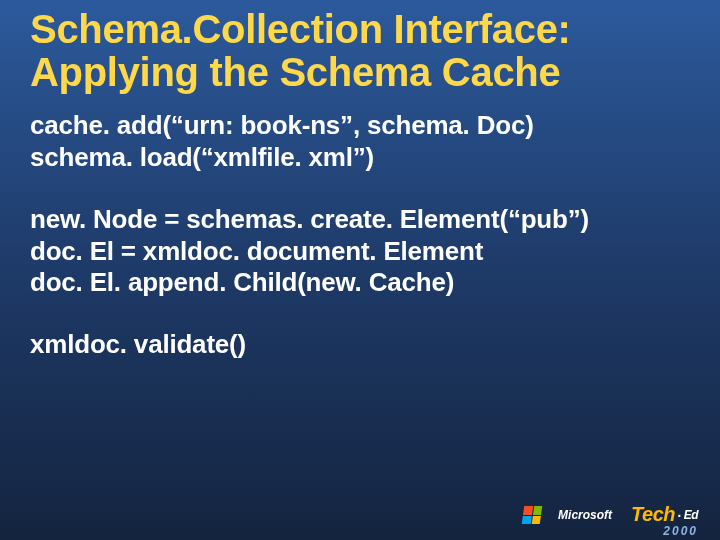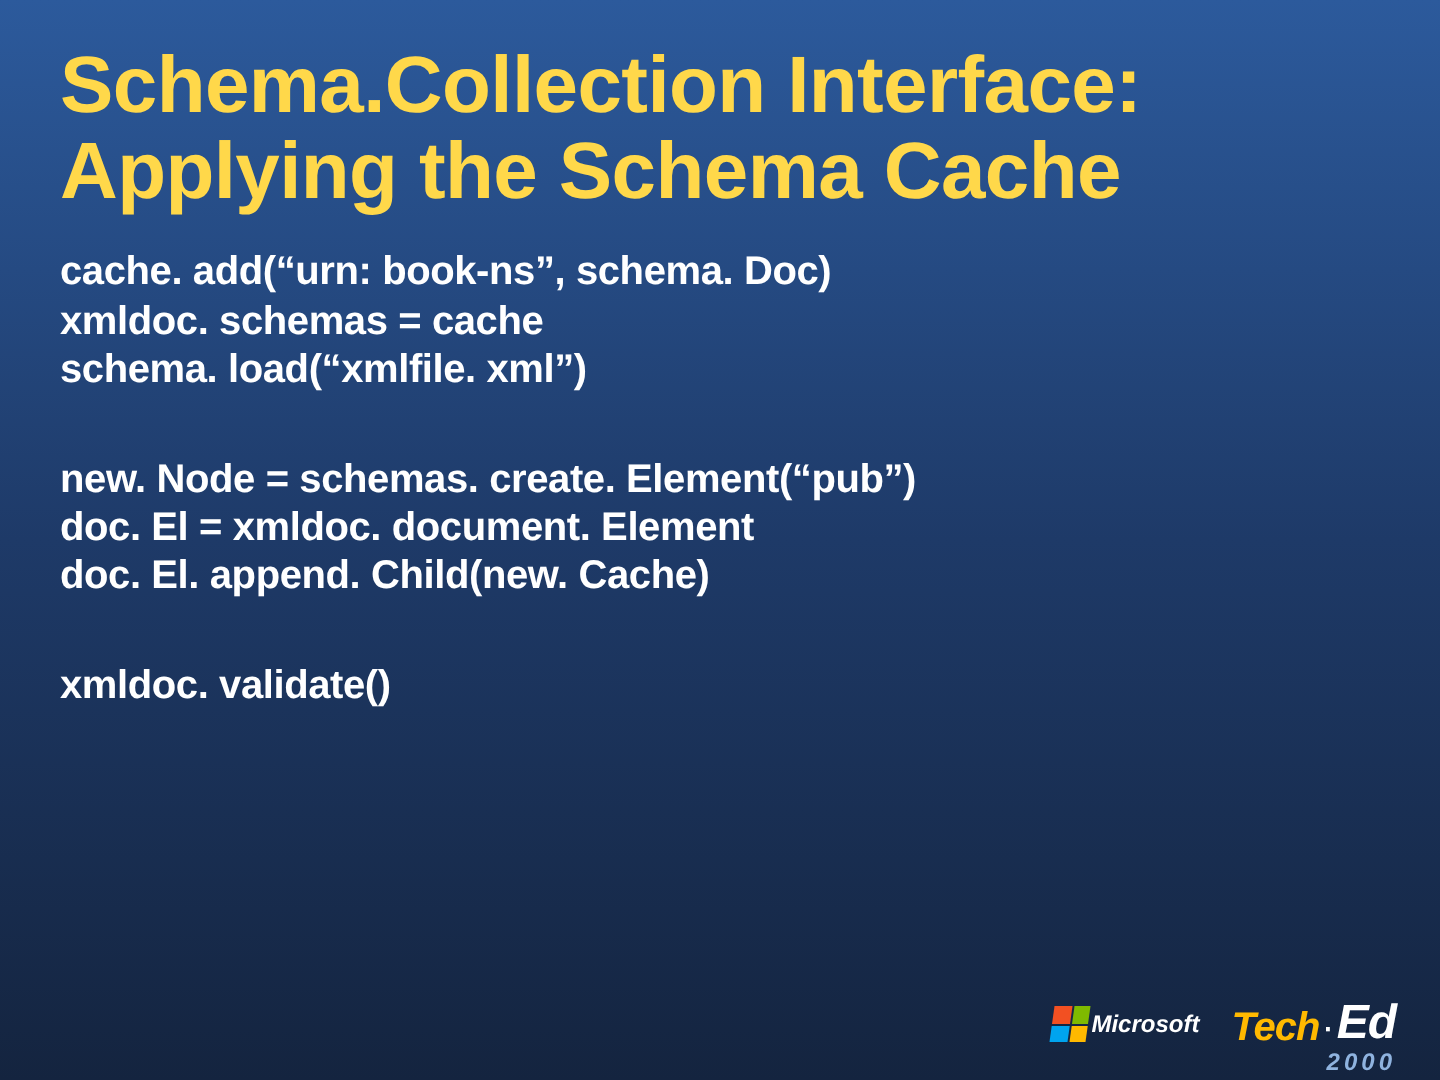--- a/index.html
+++ b/index.html
@@ -15,43 +15,43 @@
     background: linear-gradient(to bottom, #2c5a9c 0%, #1e3a68 50%, #14243f 100%);
     font-family: Arial, Helvetica, sans-serif;
     position: relative;
     box-sizing: border-box;
   }
   .title {
     color: #ffd84a;
     font-weight: bold;
     font-size: 40px;
     line-height: 1.08;
-    padding: 22px 20px 8px 30px;
+    padding: 8px 20px 8px 30px;
     letter-spacing: -0.3px;
   }
   .body {
     padding: 8px 30px 0 30px;
   }
   .code-line {
     color: #ffffff;
     font-weight: bold;
-    font-size: 20px;
+    font-size: 26px;
     line-height: 1.22;
     letter-spacing: -0.2px;
   }
   .gap {
     height: 30px;
   }
   .logo {
     position: absolute;
     right: 22px;
     bottom: 14px;
     display: flex;
     align-items: center;
-    gap: 2px;
+    gap: 17px;
   }
   .ms-flag {
     width: 18px;
     height: 18px;
     display: grid;
     grid-template-columns: 1fr 1fr;
     grid-template-rows: 1fr 1fr;
     gap: 1px;
     transform: skewX(-8deg);
   }
@@ -59,41 +59,41 @@
   .ms-flag div:nth-child(2){background:#7fba00;}
   .ms-flag div:nth-child(3){background:#00a4ef;}
   .ms-flag div:nth-child(4){background:#ffb900;}
   .ms-text {
     color: #ffffff;
     font-style: italic;
     font-weight: bold;
     font-size: 12px;
   }
   .teched {
-    margin-left: 14px;
+    margin-left: 2px;
     display: flex;
-    align-items: flex-end;
+    align-items: center;
   }
   .tech {
     color: #ffb900;
     font-weight: 900;
     font-style: italic;
     font-size: 20px;
     letter-spacing: -0.5px;
   }
   .dot {
     color: #ffffff;
     font-size: 20px;
     margin: 0 1px;
   }
   .ed {
     color: #ffffff;
     font-weight: 900;
     font-style: italic;
-    font-size: 24px;
+    font-size: 12px;
     letter-spacing: -0.5px;
   }
   .year {
     position: absolute;
     right: 22px;
     bottom: 2px;
     color: #8fb3df;
     font-size: 12px;
     font-style: italic;
     font-weight: bold;
@@ -102,21 +102,20 @@
   }
 </style>
 </head>
 <body>
 
 <div class="slide">
   <div class="title">Schema.Collection Interface: Applying the Schema Cache</div>
 
   <div class="body">
     <div class="code-line">cache. add(“urn: book-ns”, schema. Doc)</div>
-    <div class="code-line">xmldoc. schemas = cache</div>
     <div class="code-line">schema. load(“xmlfile. xml”)</div>
 
     <div class="gap"></div>
 
     <div class="code-line">new. Node = schemas. create. Element(“pub”)</div>
     <div class="code-line">doc. El = xmldoc. document. Element</div>
     <div class="code-line">doc. El. append. Child(new. Cache)</div>
 
     <div class="gap"></div>
 

